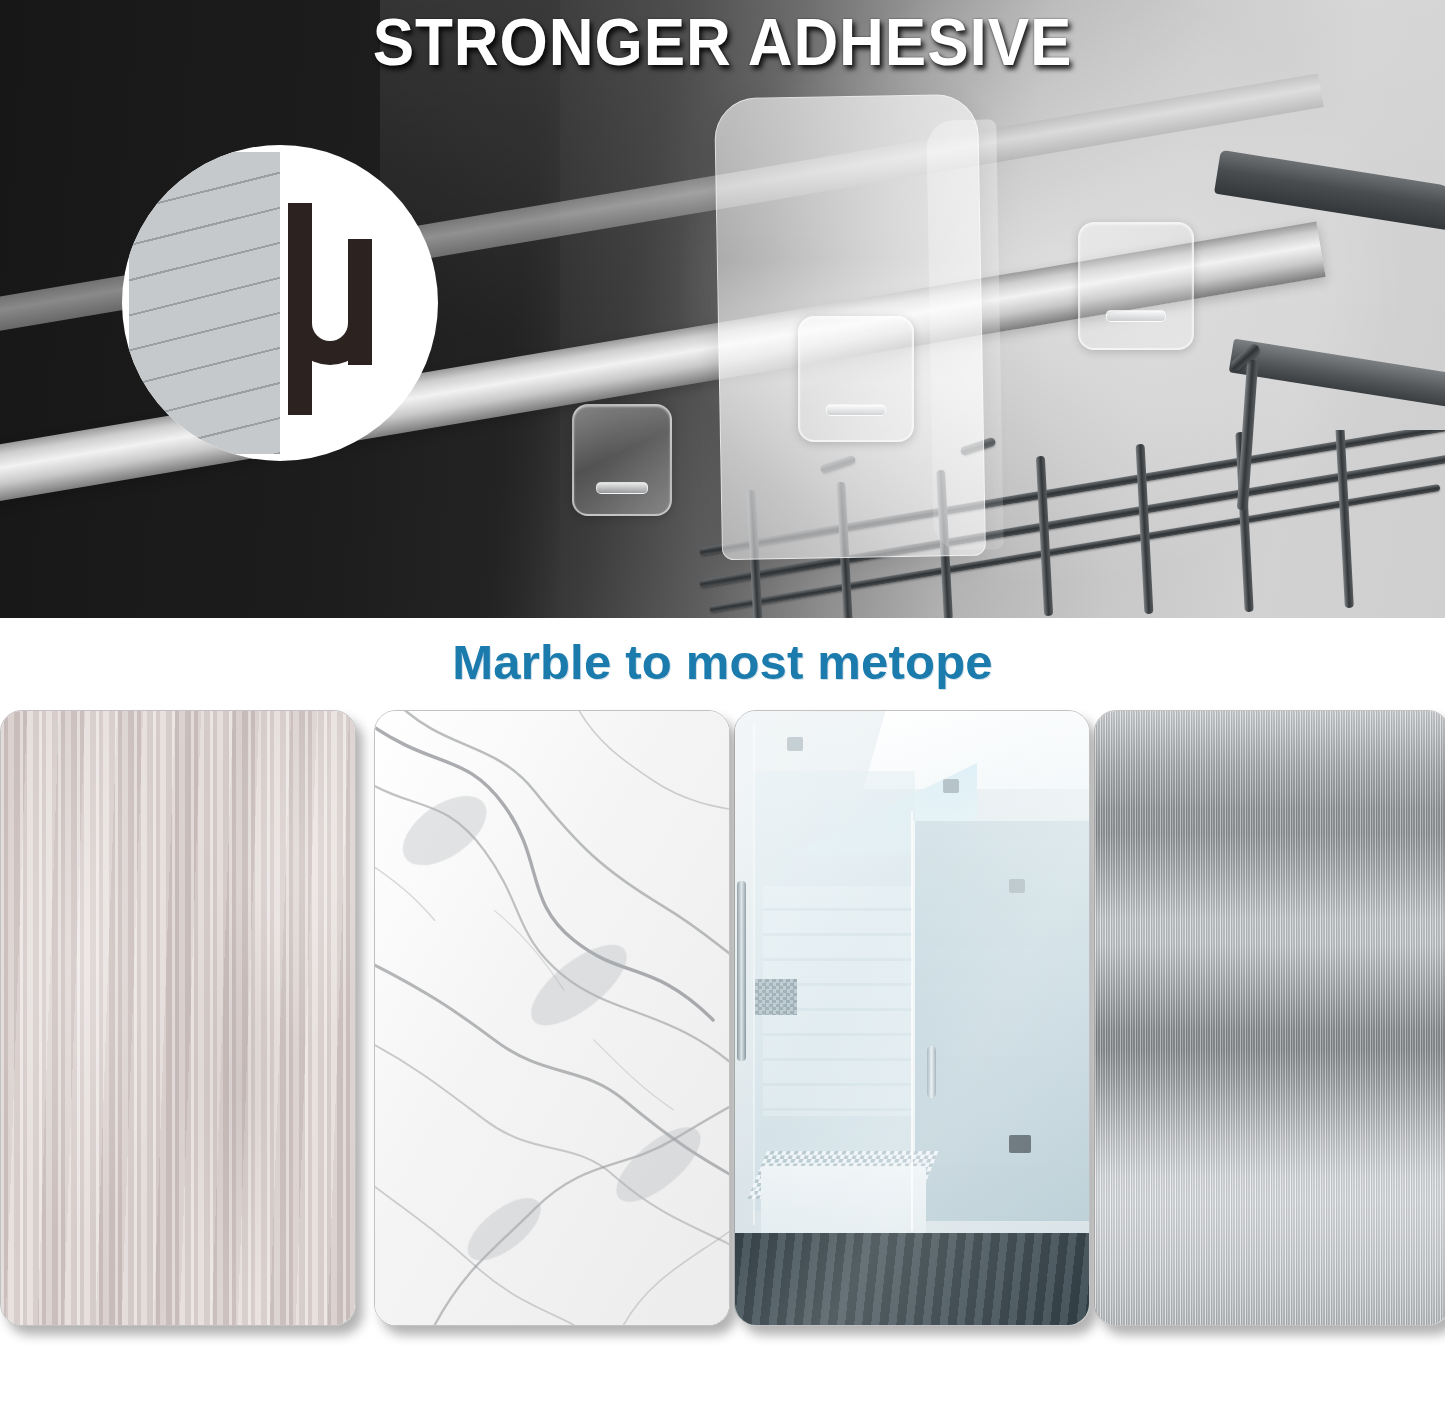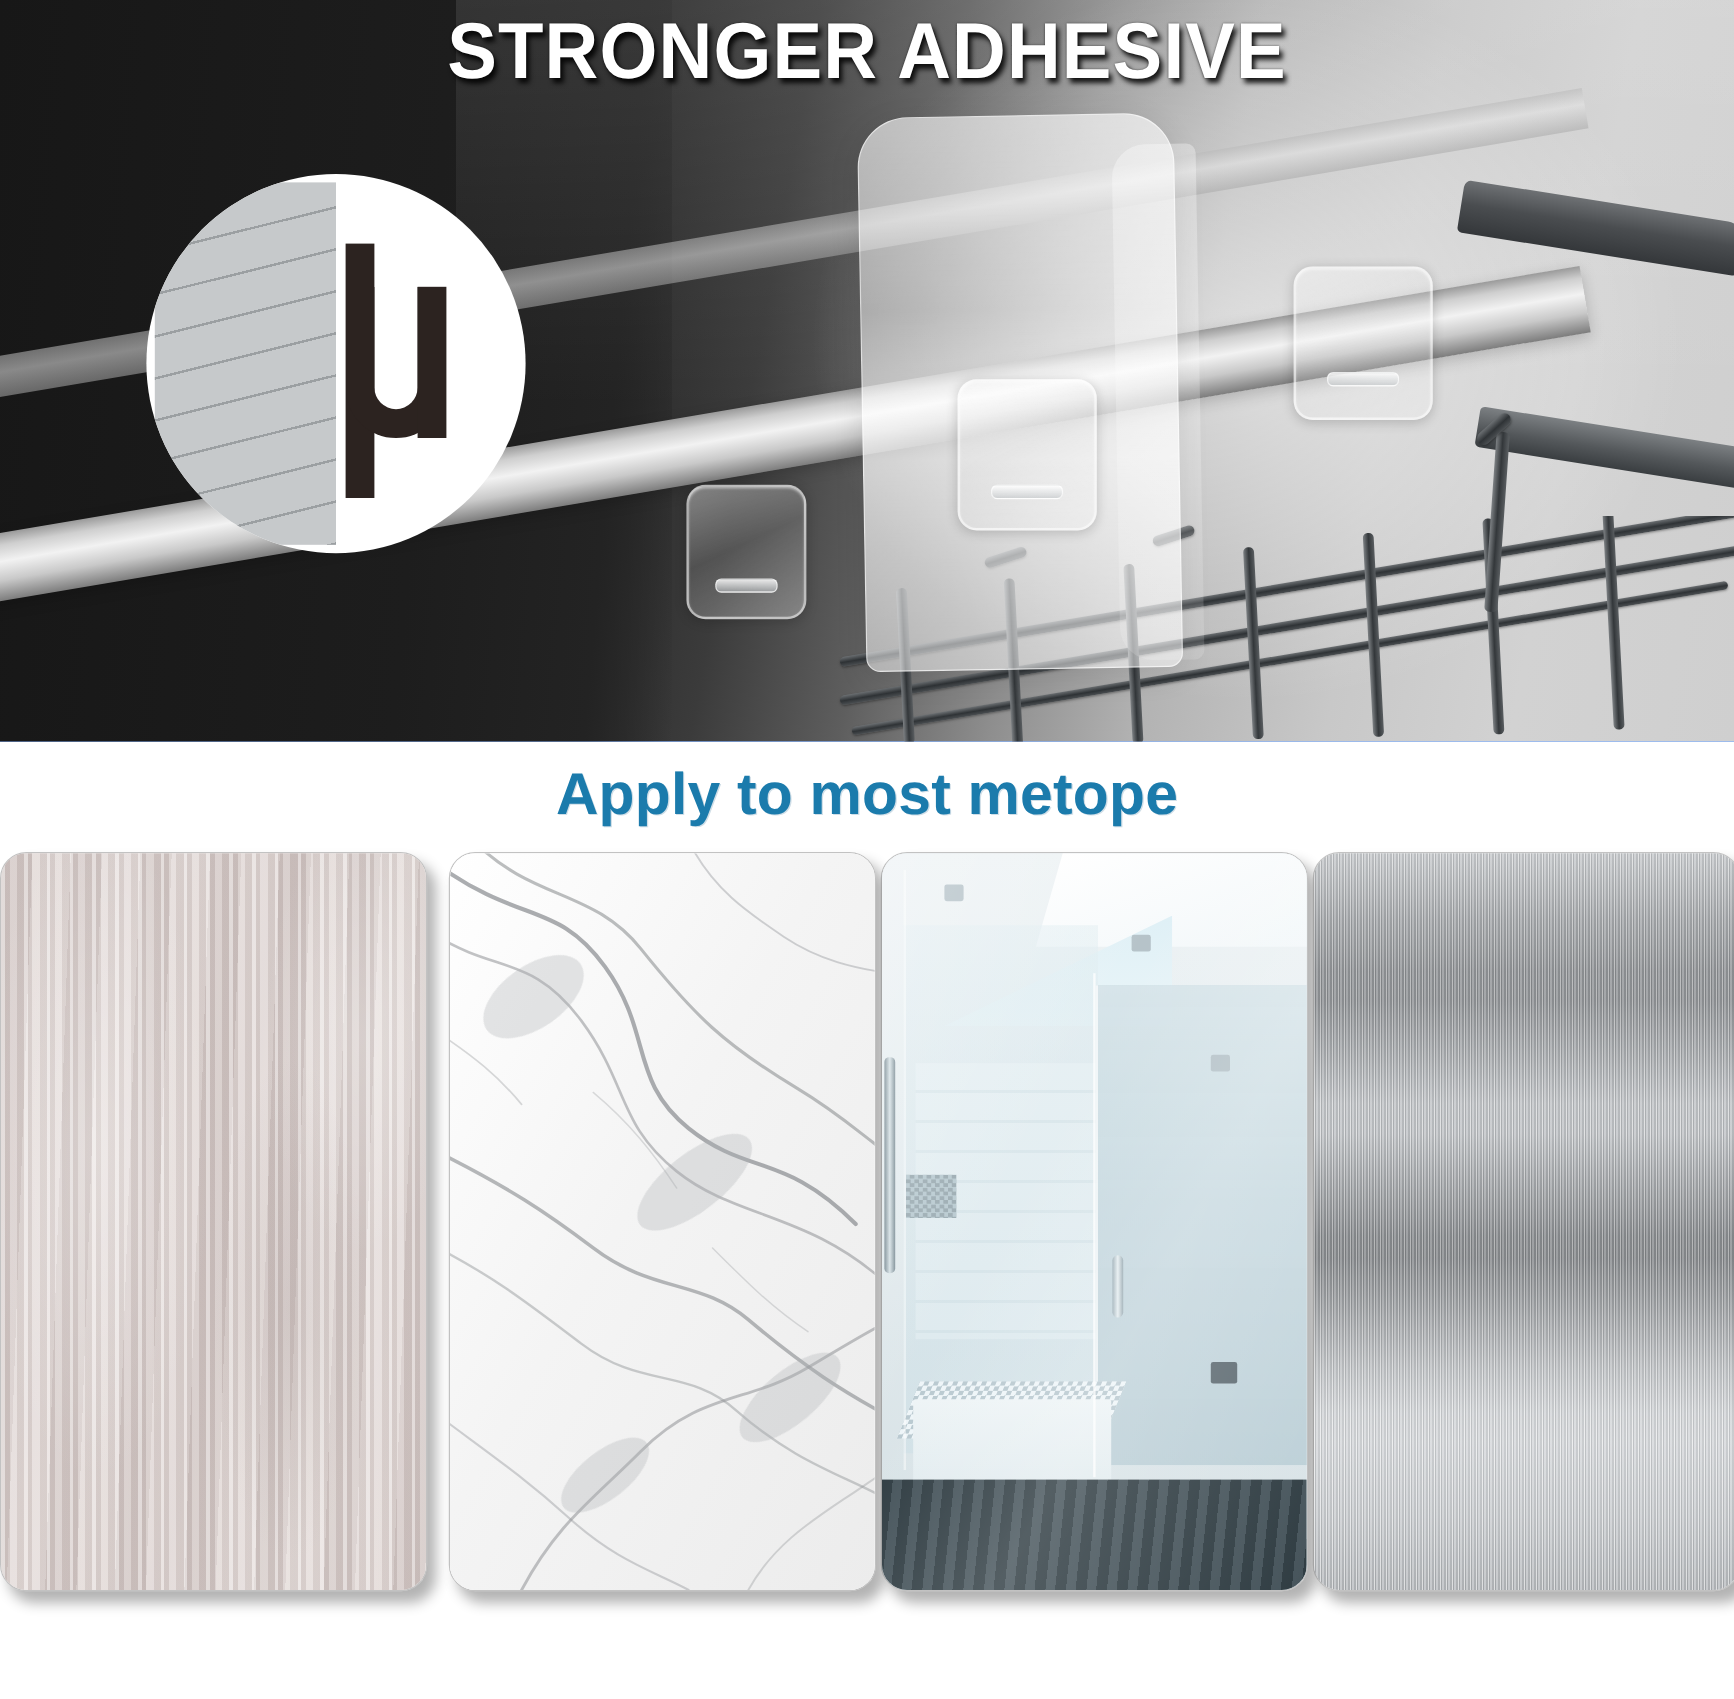--- a/index.html
+++ b/index.html
@@ -4,21 +4,21 @@
 <style>
   html,body{margin:0;padding:0;background:#fff;}
   body{
     width:1445px;height:1416px;overflow:hidden;
     font-family:"Liberation Sans", sans-serif;
     -webkit-font-smoothing:antialiased;
   }
   #page{position:relative;width:1445px;height:1416px;background:#ffffff;overflow:hidden;}
 
   
-  .hero{position:absolute;left:0;top:0;width:1445px;height:618px;overflow:hidden;background:#3b82f6;}
+  .hero{position:absolute;left:0;top:0;width:1445px;height:618px;overflow:hidden;background:#1d4ed8;}
   .hero-bg{
     position:absolute;inset:0;
     background:
       linear-gradient(100deg,
         #161616 0%, #1b1b1b 22%, #252525 34%,
         #3b3b3b 44%, #5e5e5e 52%, #8e8e8e 60%,
         #b3b3b3 68%, #c8c8c8 78%, #d2d2d2 88%, #cfcfcf 100%);
   }
   
   .hero-wash{
@@ -338,21 +338,21 @@
         <div class="badge-mu">
           <span class="mu-stem"></span>
           <span class="mu-bowl"></span>
           <span class="mu-right"></span>
         </div>
       </div>
 
     </div>
   </div>
 
-  <div class="apply-heading">Apply to most metope</div>
+  <div class="apply-heading">Marble to most metope</div>
 
   <div class="panels">
 
     <div class="panel-wrap p1">
       <div class="panel">
         <div class="tex-tiles"></div>
       </div>
     </div>
 
     <div class="panel-wrap p2">

